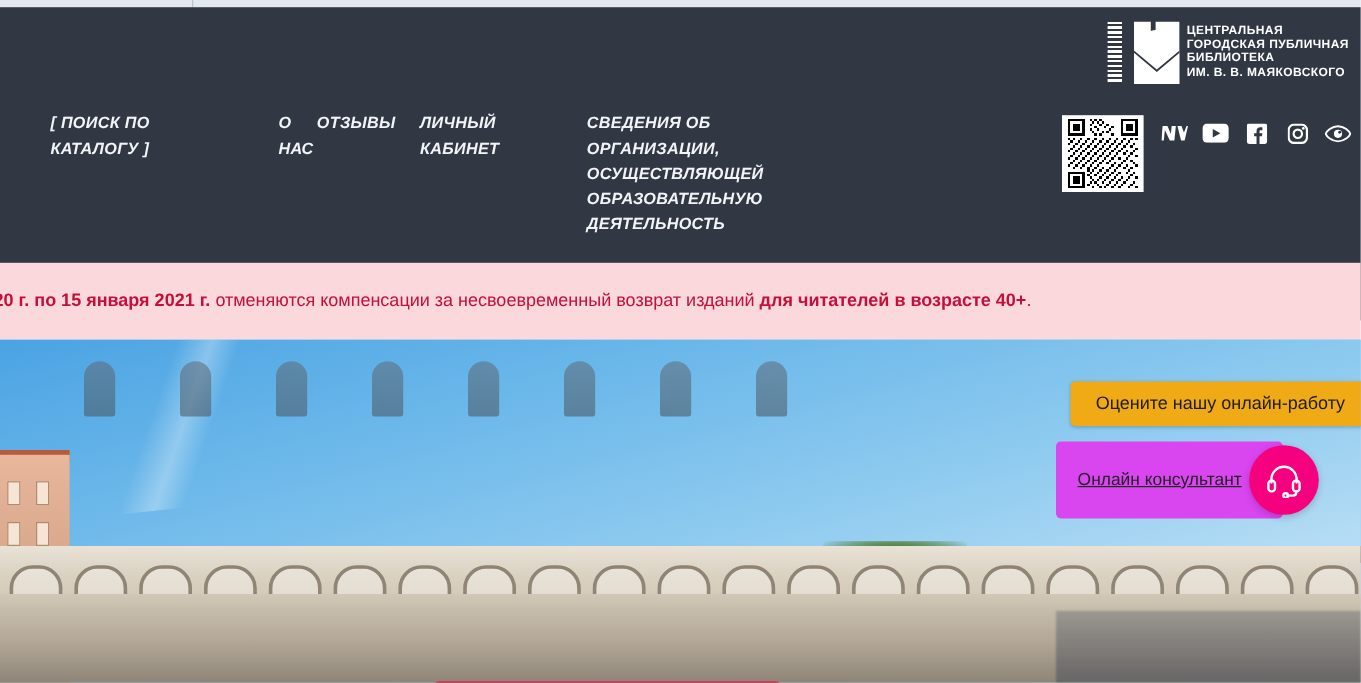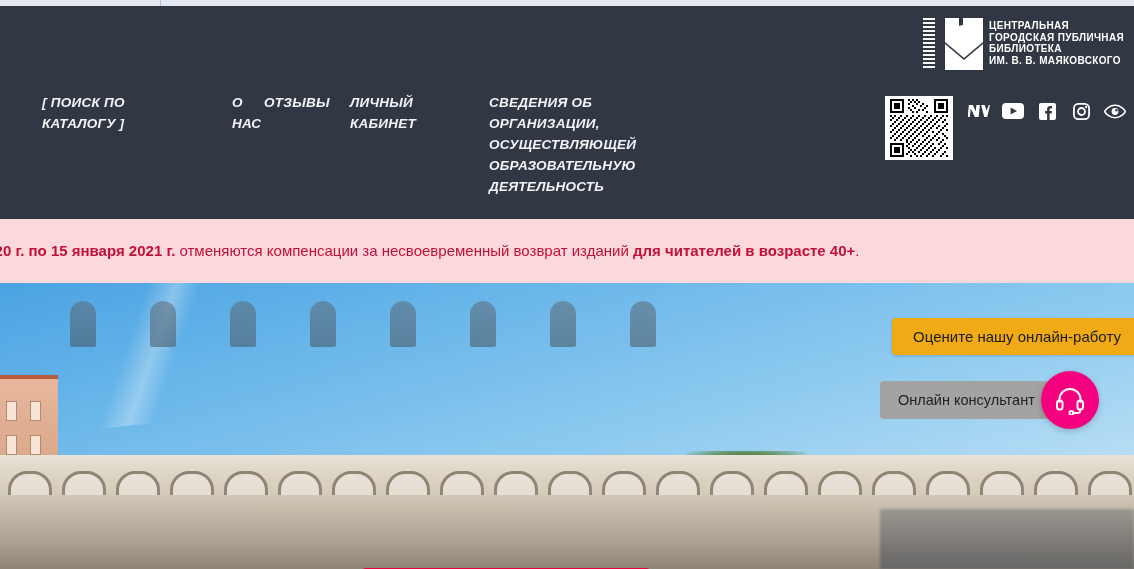--- a/index.html
+++ b/index.html
@@ -174,24 +174,24 @@
     background: #efaa16; border-radius: 4px 0 0 4px;
     display: flex; align-items: center; justify-content: center;
     font-size: 15px; color: #1c1c1c; white-space: nowrap; cursor: pointer;
     box-shadow: 0 1px 3px rgba(0,0,0,.18);
   }
   .consultant {
     position: absolute; left: 880px; top: 375px; height: 50px;
     display: flex; align-items: center; cursor: pointer;
   }
   .consultant-pill {
-    height: 38px; padding: 0 34px 0 18px; margin-right: -28px;
-    background: #a3a3a3; border-radius: 4px;
+    height: 64px; padding: 0 34px 0 18px; margin-right: -28px;
+    background: #d946ef; border-radius: 4px;
     display: flex; align-items: center;
-    font-size: 14.5px; color: #222222; white-space: nowrap;
+    font-size: 14.5px; color: #222222; white-space: nowrap; text-decoration: underline;
   }
   .consultant-circle {
     width: 58px; height: 58px; border-radius: 50%; background: #f5007f;
     display: flex; align-items: center; justify-content: center;
     box-shadow: 0 2px 6px rgba(0,0,0,.20); flex: none;
   }
 </style>
 </head>
 <body>
 

